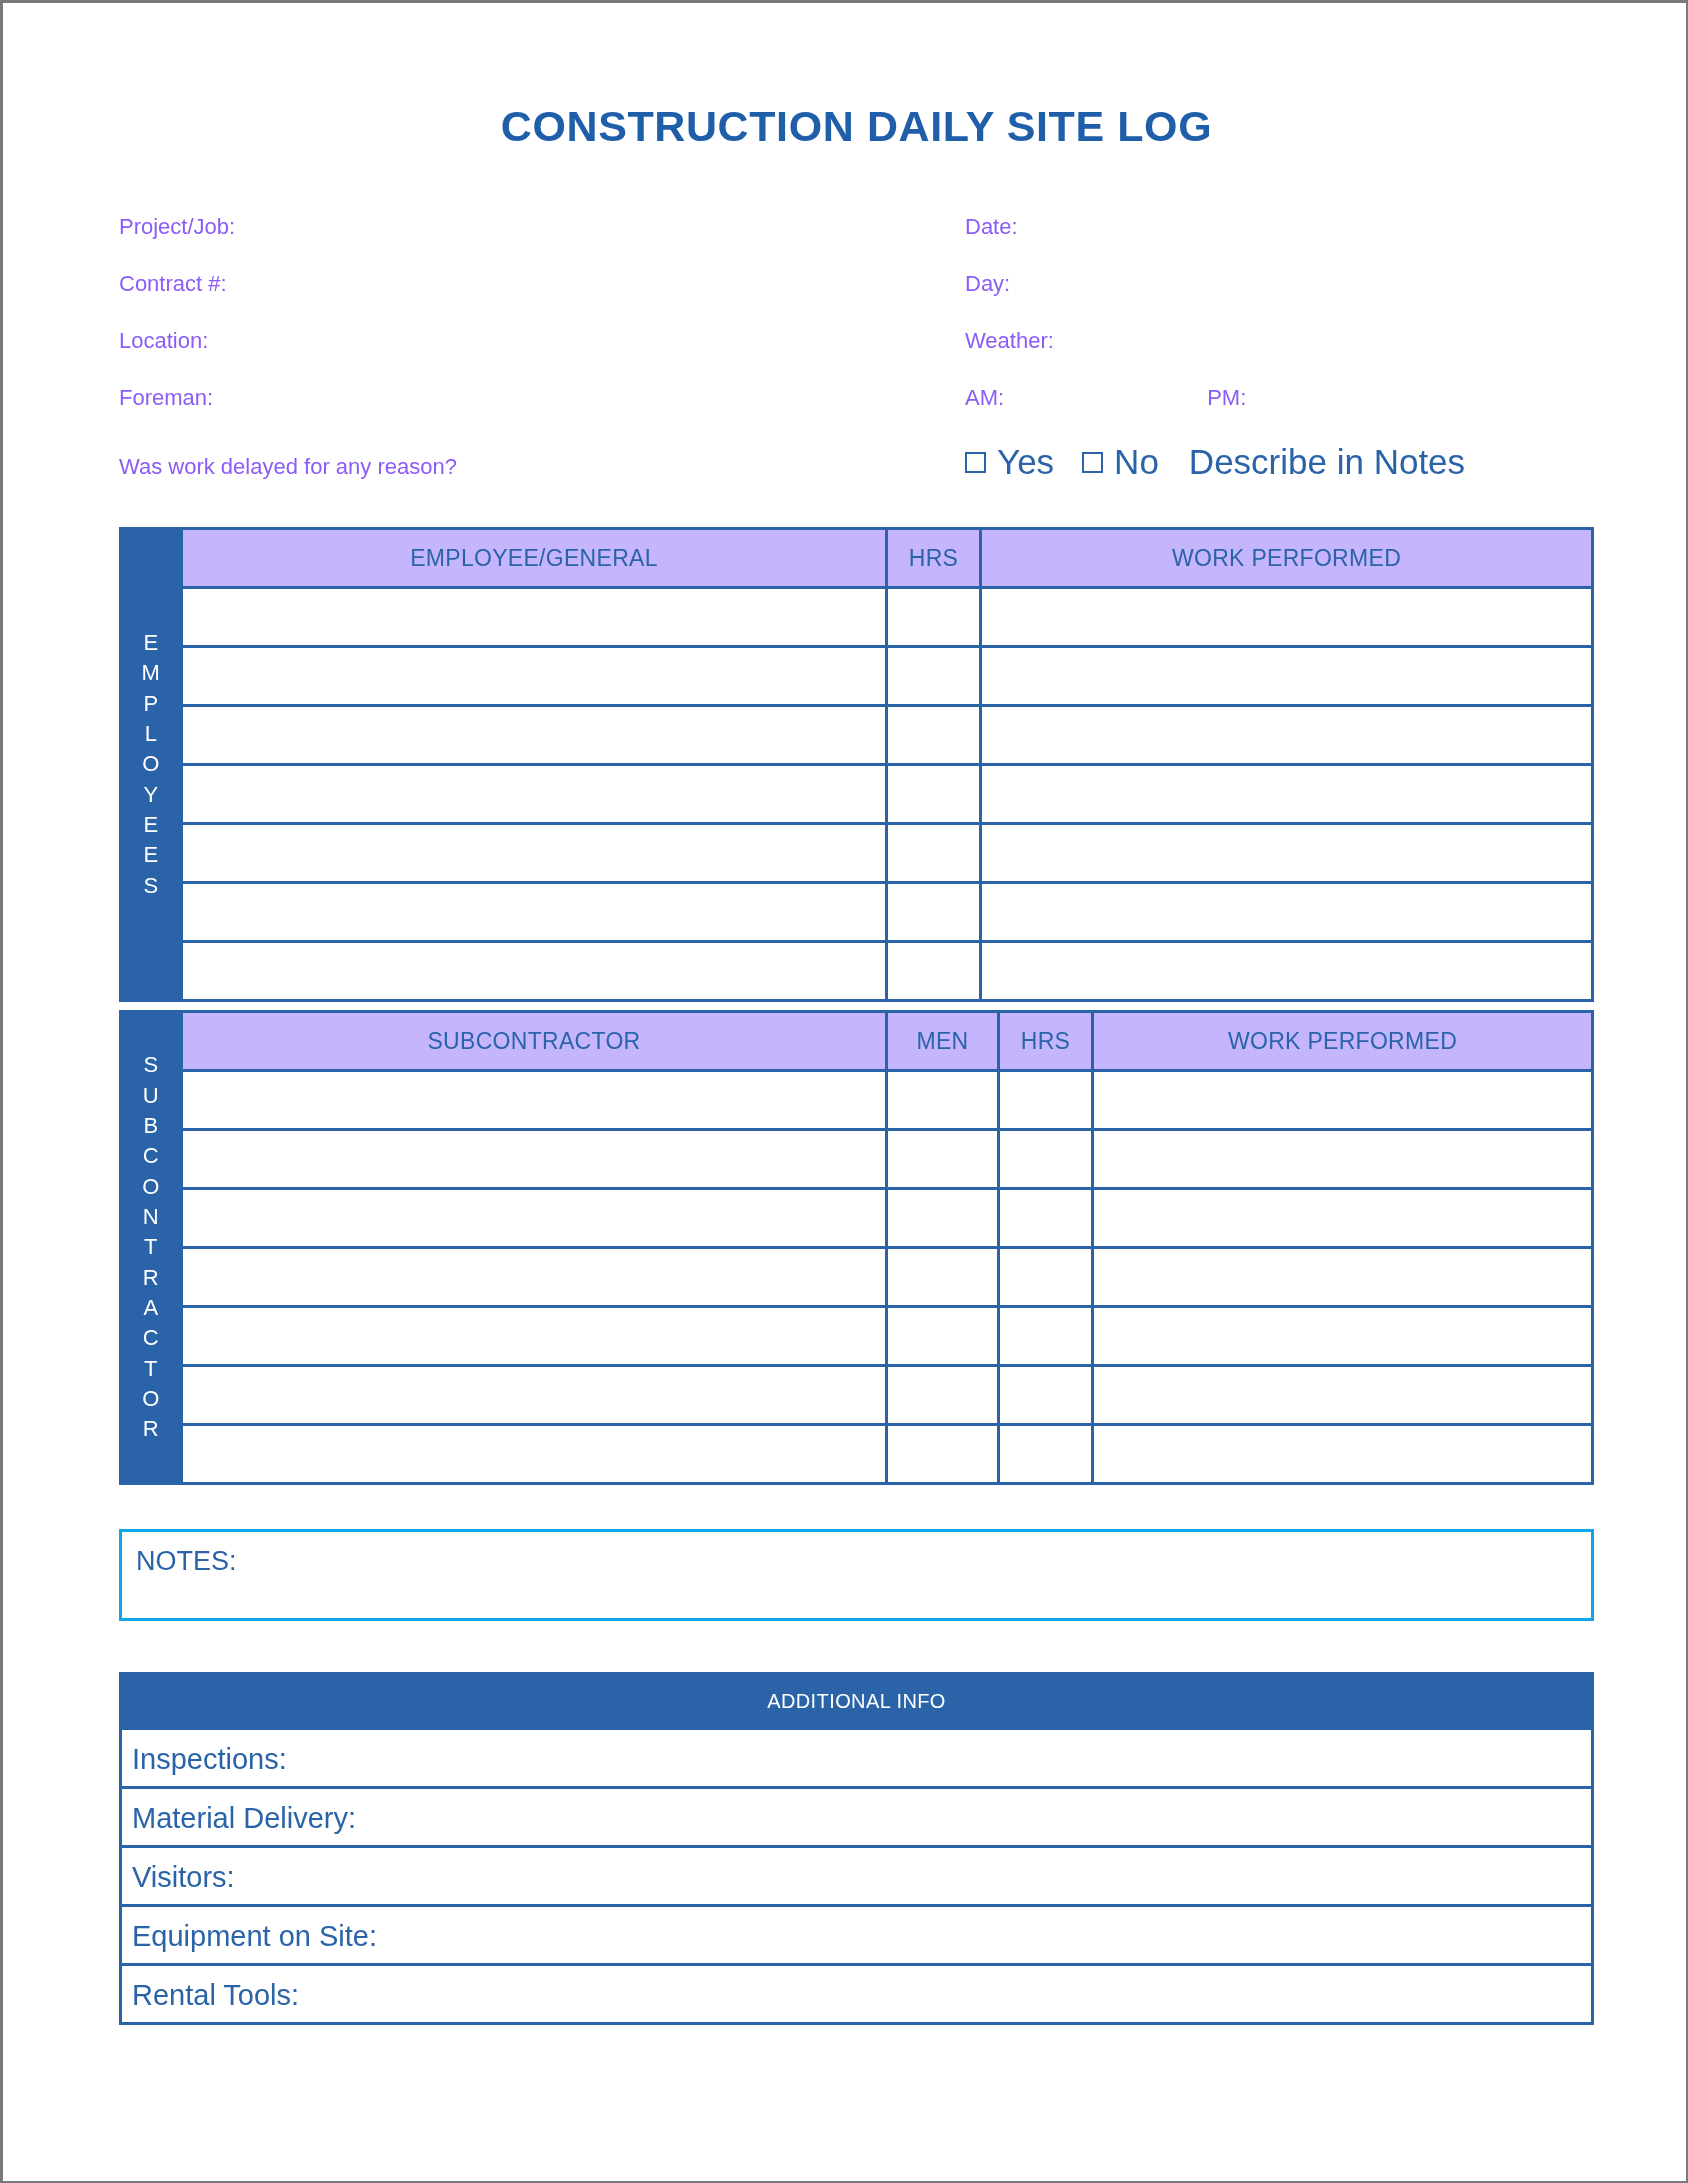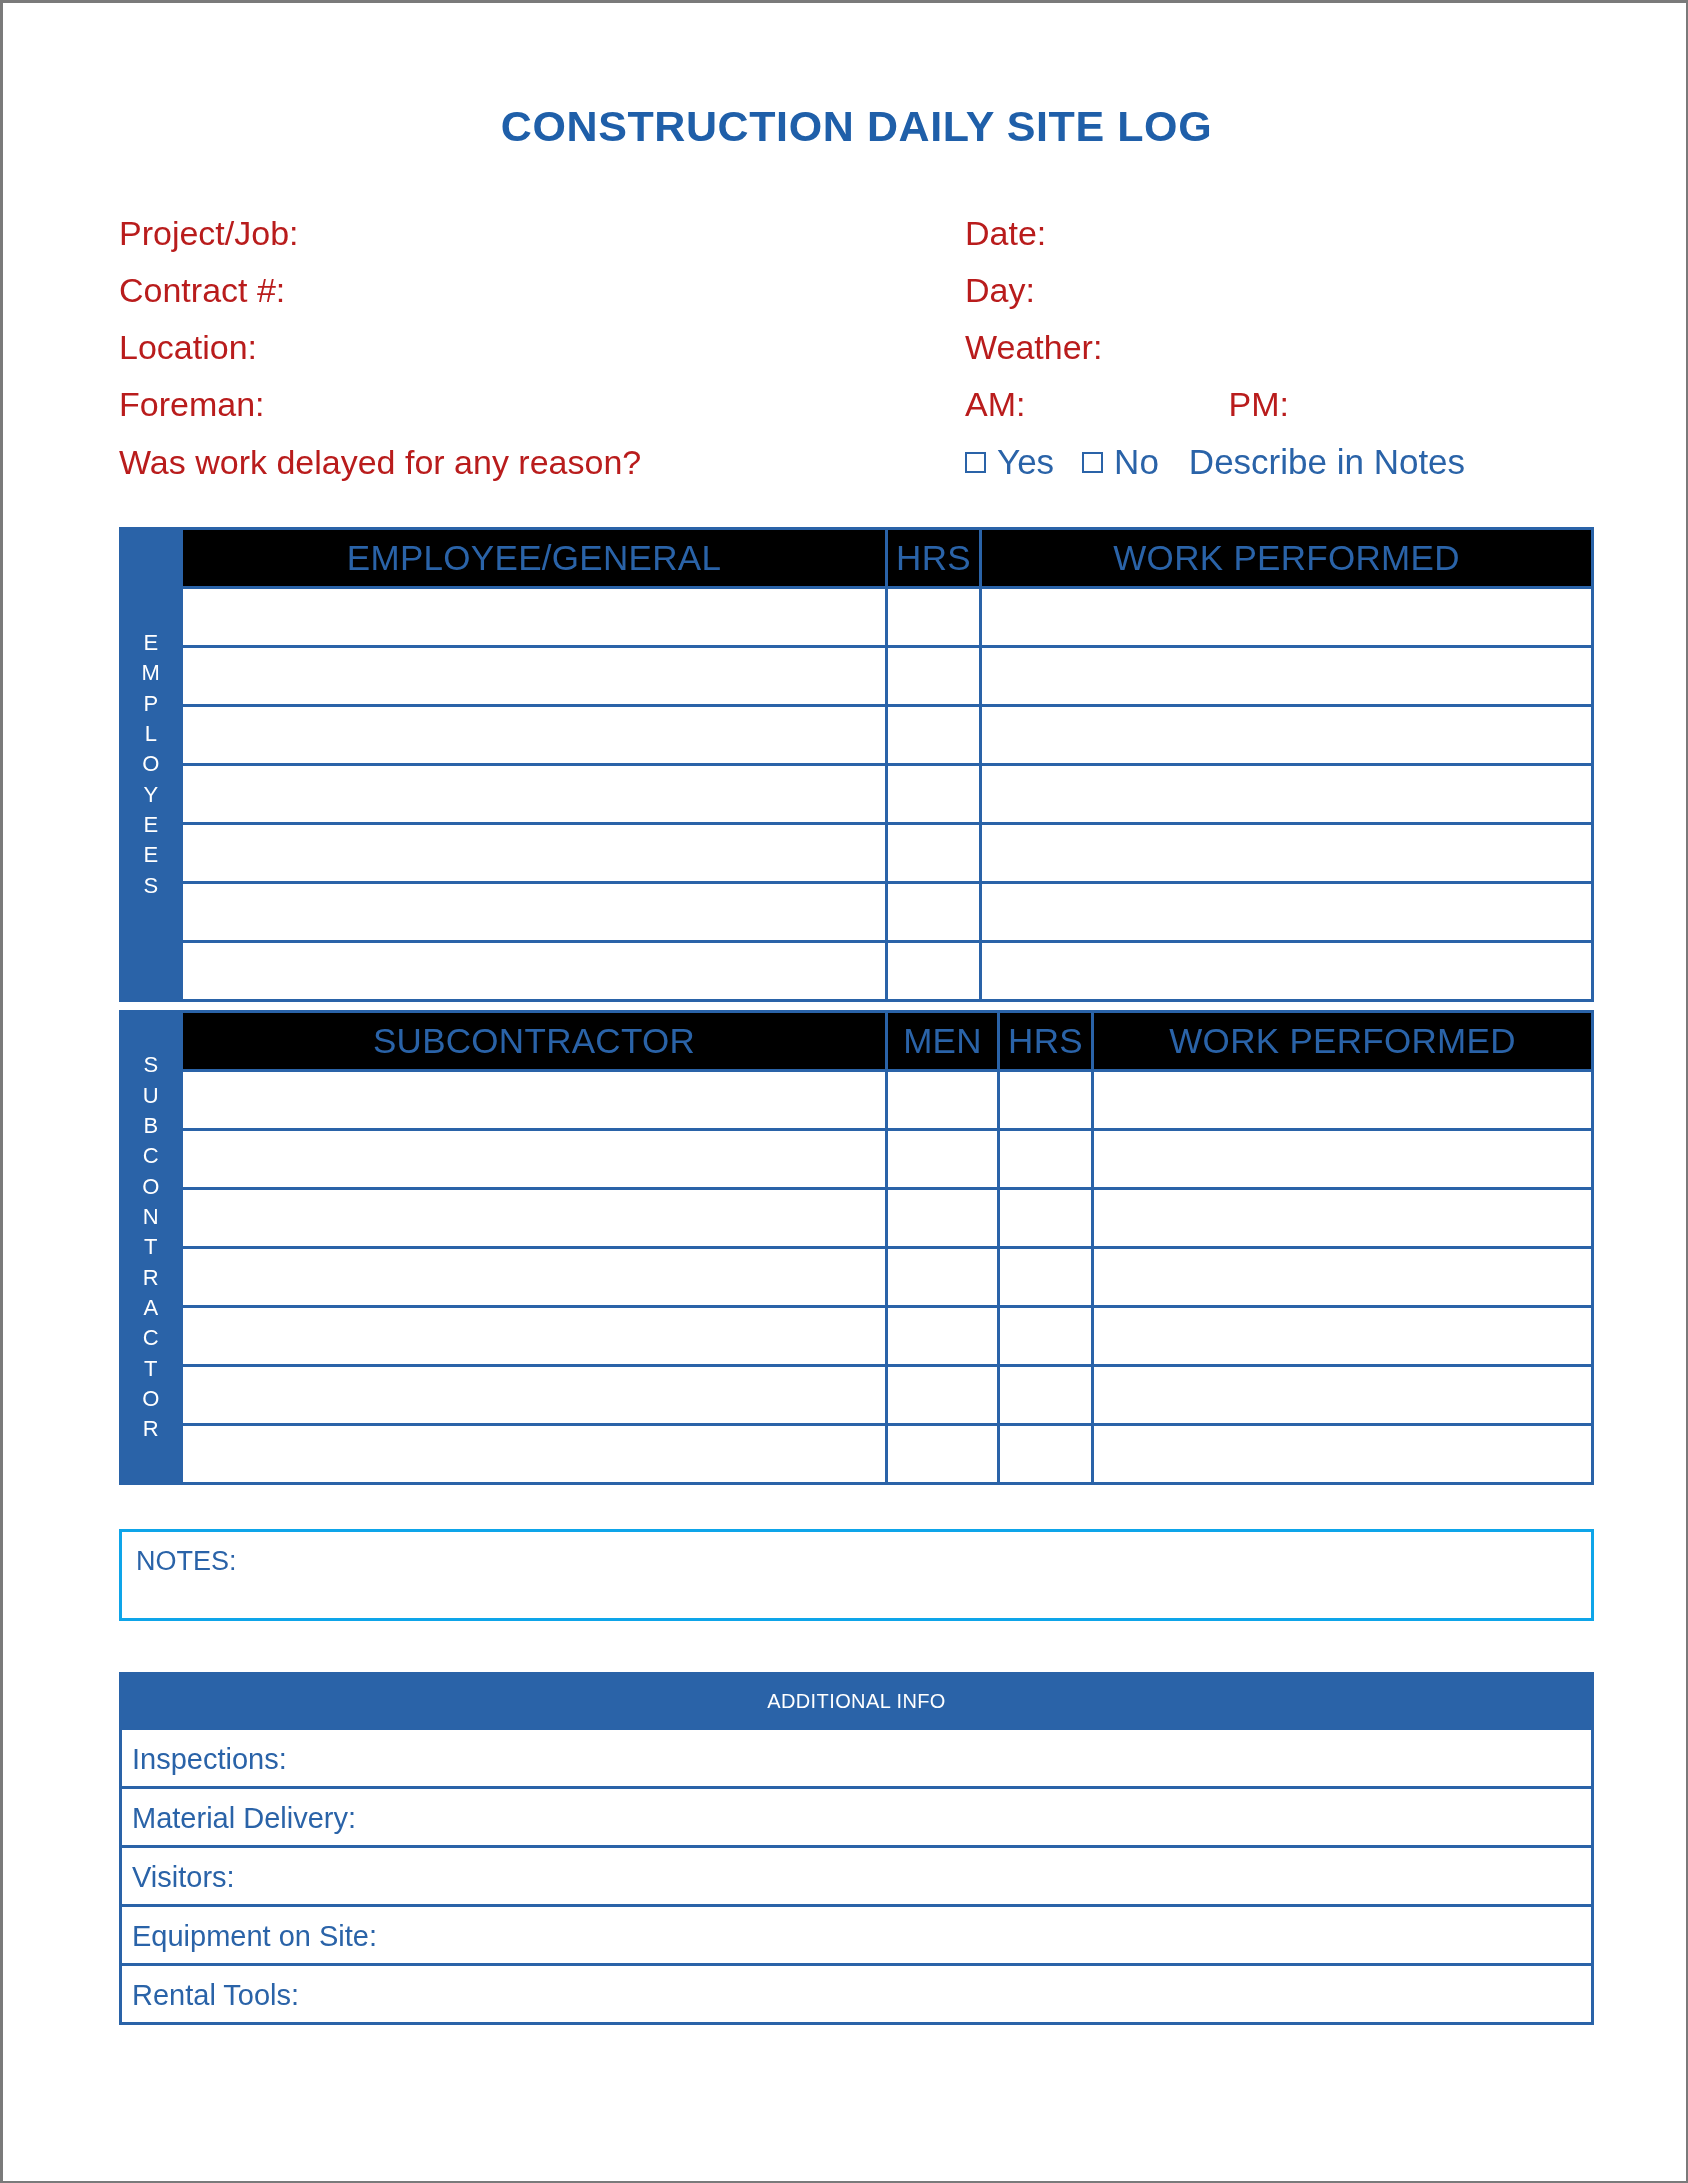--- a/index.html
+++ b/index.html
@@ -51,22 +51,22 @@
   .hcol-left {
     width: 846px;
     flex: 0 0 846px;
   }
   .hcol-right {
     flex: 1 1 auto;
     display: flex;
     align-items: baseline;
   }
   .flabel {
-    color: #b91c1c;
-    font-size: 34px;
+    color: #8b5cf6;
+    font-size: 22px;
     font-weight: 400;
     white-space: nowrap;
   }
   .pm-label {
     margin-left: 203px;
   }
   .delay-row {
     display: flex;
     align-items: baseline;
     height: 57px;
@@ -101,23 +101,23 @@
     width: 100%;
     table-layout: fixed;
   }
   table.grid td, table.grid th {
     border: 3px solid #2A63A8;
     padding: 0;
     height: 56px;
     font-weight: normal;
   }
   th.colhead {
-    background: #000000;
+    background: #c4b5fd;
     color: #2A63A8;
-    font-size: 35px;
+    font-size: 23px;
     text-align: center;
     height: 55px;
     letter-spacing: 0.3px;
   }
   td.cell { background: #ffffff; }
 
   td.vstrip {
     background: #2A63A8;
     border: 3px solid #2A63A8;
     width: 61px;

